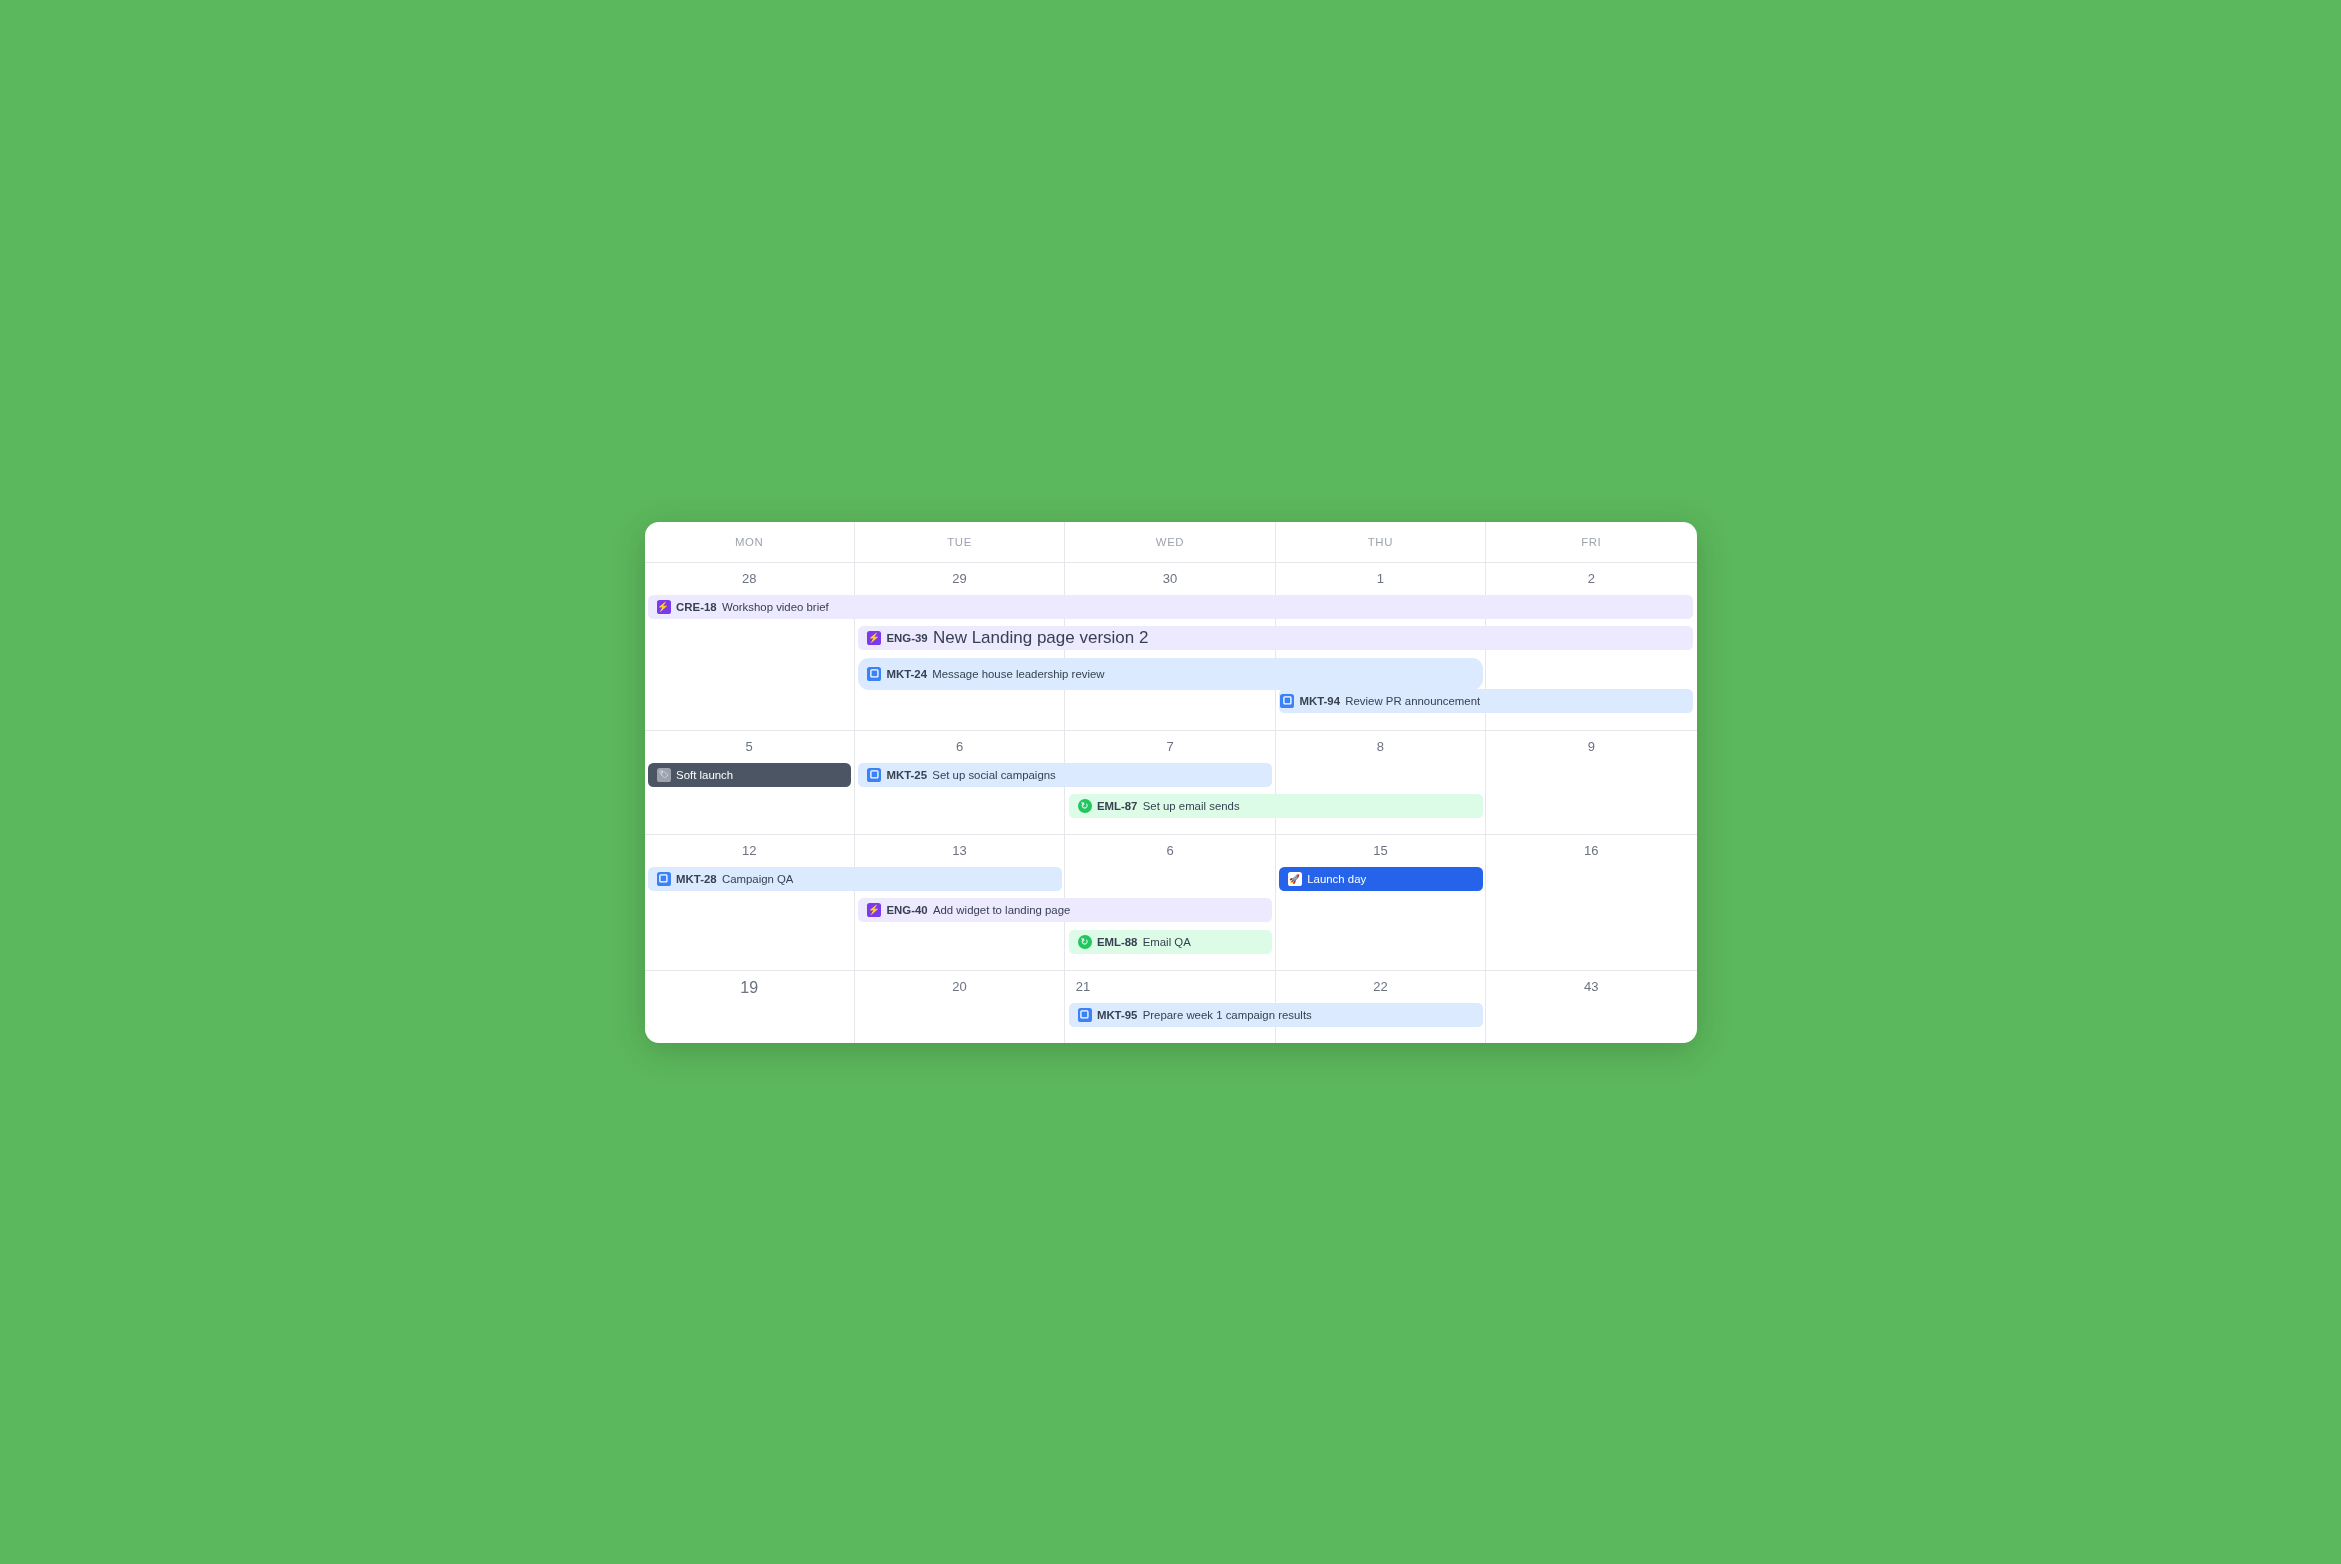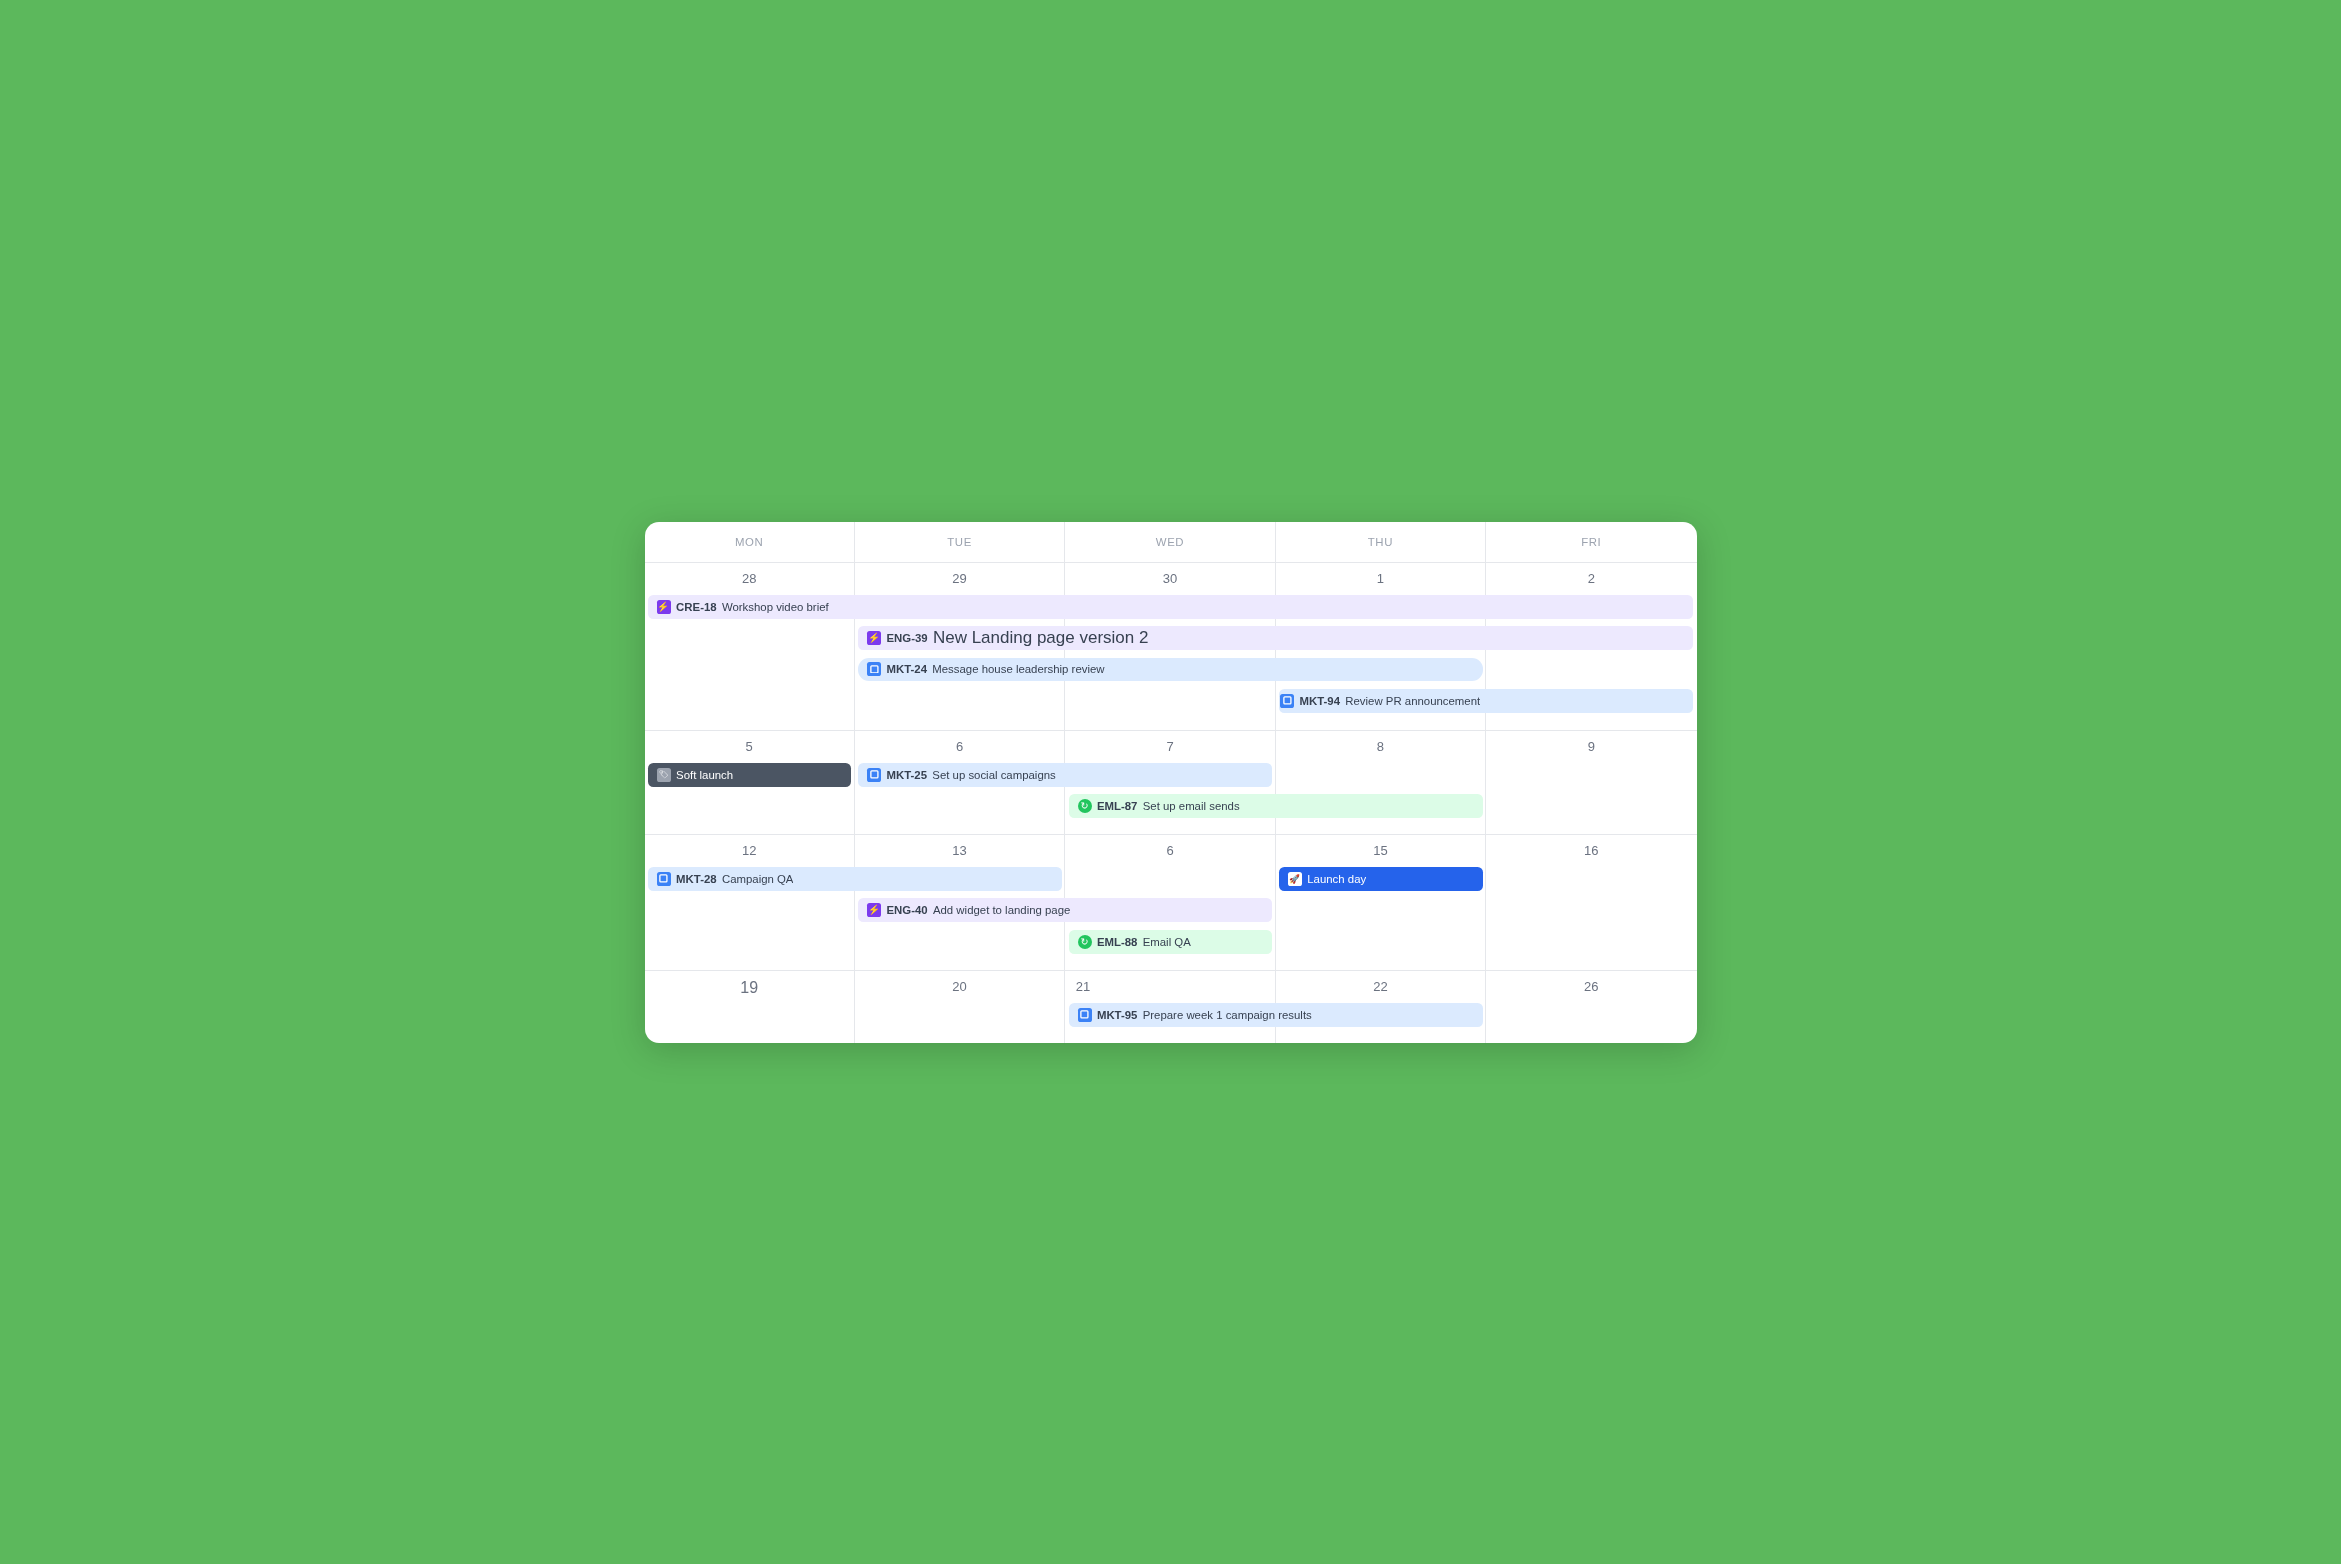--- a/index.html
+++ b/index.html
@@ -74,21 +74,21 @@
           <div style="position: absolute; left: calc(0% + 3.5px); width: calc(100% - 7px); top: 32px; height: 24.5px; border-radius: 5.3px; background: rgb(237, 233, 254); display: flex; align-items: center; gap: 5.3px; padding: 0px 8.8px; font-size: 11.4px; pointer-events: all; cursor: pointer; overflow: hidden; white-space: nowrap;">
             <span style="width: 14px; height: 14px; border-radius: 2.6px; display: inline-flex; align-items: center; justify-content: center; color: white; font-size: 9.6px; flex-shrink: 0; background: rgb(124, 58, 237);">⚡</span>
             <span style="font-weight: 600; color: rgb(55, 65, 81); font-size: 11.4px; flex-shrink: 0;">CRE-18</span>
             <span style="color: rgb(55, 65, 81); font-size: 11.4px; overflow: hidden; text-overflow: ellipsis;">Workshop video brief</span>
           </div>
           <div style="position: absolute; left: calc(20% + 3.5px); width: calc(80% - 7px); top: 63px; height: 24.5px; border-radius: 5.3px; background: rgb(237, 233, 254); display: flex; align-items: center; gap: 5.3px; padding: 0px 8.8px; font-size: 11.4px; pointer-events: all; cursor: pointer; overflow: hidden; white-space: nowrap;">
             <span style="width: 14px; height: 14px; border-radius: 2.6px; display: inline-flex; align-items: center; justify-content: center; color: white; font-size: 9.6px; flex-shrink: 0; background: rgb(124, 58, 237);">⚡</span>
             <span style="font-weight: 600; color: rgb(55, 65, 81); font-size: 11.4px; flex-shrink: 0;">ENG-39</span>
             <span style="color: rgb(55, 65, 81); font-size: 17px; overflow: hidden; text-overflow: ellipsis;">New Landing page version 2</span>
           </div>
-          <div style="position: absolute; left: calc(20% + 3.5px); width: calc(60% - 7px); top: 95px; height: 23px; border-radius: 11px; background: rgb(219, 234, 254); display: flex; align-items: center; gap: 5.3px; padding: 0px 8.8px; font-size: 11.4px; pointer-events: all; cursor: pointer; overflow: hidden; white-space: nowrap;">
+          <div style="position: absolute; left: calc(20% + 3.5px); width: calc(60% - 7px); top: 95px; height: 32px; border-radius: 11px; background: rgb(219, 234, 254); display: flex; align-items: center; gap: 5.3px; padding: 0px 8.8px; font-size: 11.4px; pointer-events: all; cursor: pointer; overflow: hidden; white-space: nowrap;">
             <span style="width: 14px; height: 14px; border-radius: 2.6px; display: inline-flex; align-items: center; justify-content: center; color: white; font-size: 9.6px; flex-shrink: 0; background: rgb(59, 130, 246);">
               <svg width="8.8" height="8.8" viewBox="0 0 10 10">
                 <rect x="1" y="1" width="8" height="8" rx="1" fill="none" stroke="white" stroke-width="1.5"></rect>
               </svg>
             </span>
             <span style="font-weight: 600; color: rgb(55, 65, 81); font-size: 11.4px; flex-shrink: 0;">MKT-24</span>
             <span style="color: rgb(55, 65, 81); font-size: 11.4px; overflow: hidden; text-overflow: ellipsis;">Message house leadership review</span>
           </div>
           <div style="position: absolute; left: calc(60% + 3.5px); width: calc(40% - 7px); top: 126px; height: 24.5px; border-radius: 5.3px; background: rgb(219, 234, 254); display: flex; align-items: center; gap: 5.3px; padding: 0px 1px; font-size: 11.4px; pointer-events: all; cursor: pointer; overflow: hidden; white-space: nowrap;">
             <span style="width: 14px; height: 14px; border-radius: 2.6px; display: inline-flex; align-items: center; justify-content: center; color: white; font-size: 9.6px; flex-shrink: 0; background: rgb(59, 130, 246);">
@@ -192,21 +192,21 @@
           <div style="border-right: 0.9px solid rgb(229, 231, 235); min-height: 72px; padding: 8.8px 10.5px 7px;">
             <span style="font-size: 13px; color: rgb(107, 114, 128); display: block; text-align: center;">20</span>
           </div>
           <div style="border-right: 0.9px solid rgb(229, 231, 235); min-height: 72px; padding: 8.8px 10.5px 7px;">
             <span style="font-size: 13px; color: rgb(107, 114, 128); display: block; text-align: left;">21</span>
           </div>
           <div style="border-right: 0.9px solid rgb(229, 231, 235); min-height: 72px; padding: 8.8px 10.5px 7px;">
             <span style="font-size: 13px; color: rgb(107, 114, 128); display: block; text-align: center;">22</span>
           </div>
           <div style="border-right: none; min-height: 72px; padding: 8.8px 10.5px 7px;">
-            <span style="font-size: 13px; color: rgb(107, 114, 128); display: block; text-align: center;">26</span>
+            <span style="font-size: 13px; color: rgb(107, 114, 128); display: block; text-align: center;">43</span>
           </div>
         </div>
         <div style="position: absolute; top: 0px; left: 0px; right: 0px; pointer-events: none;">
           <div style="position: absolute; left: calc(40% + 3.5px); width: calc(40% - 7px); top: 32px; height: 24.5px; border-radius: 5.3px; background: rgb(219, 234, 254); display: flex; align-items: center; gap: 5.3px; padding: 0px 8.8px; font-size: 11.4px; pointer-events: all; cursor: pointer; overflow: hidden; white-space: nowrap;">
             <span style="width: 14px; height: 14px; border-radius: 2.6px; display: inline-flex; align-items: center; justify-content: center; color: white; font-size: 9.6px; flex-shrink: 0; background: rgb(59, 130, 246);">
               <svg width="8.8" height="8.8" viewBox="0 0 10 10">
                 <rect x="1" y="1" width="8" height="8" rx="1" fill="none" stroke="white" stroke-width="1.5"></rect>
               </svg>
             </span>
             <span style="font-weight: 600; color: rgb(55, 65, 81); font-size: 11.4px; flex-shrink: 0;">MKT-95</span>

